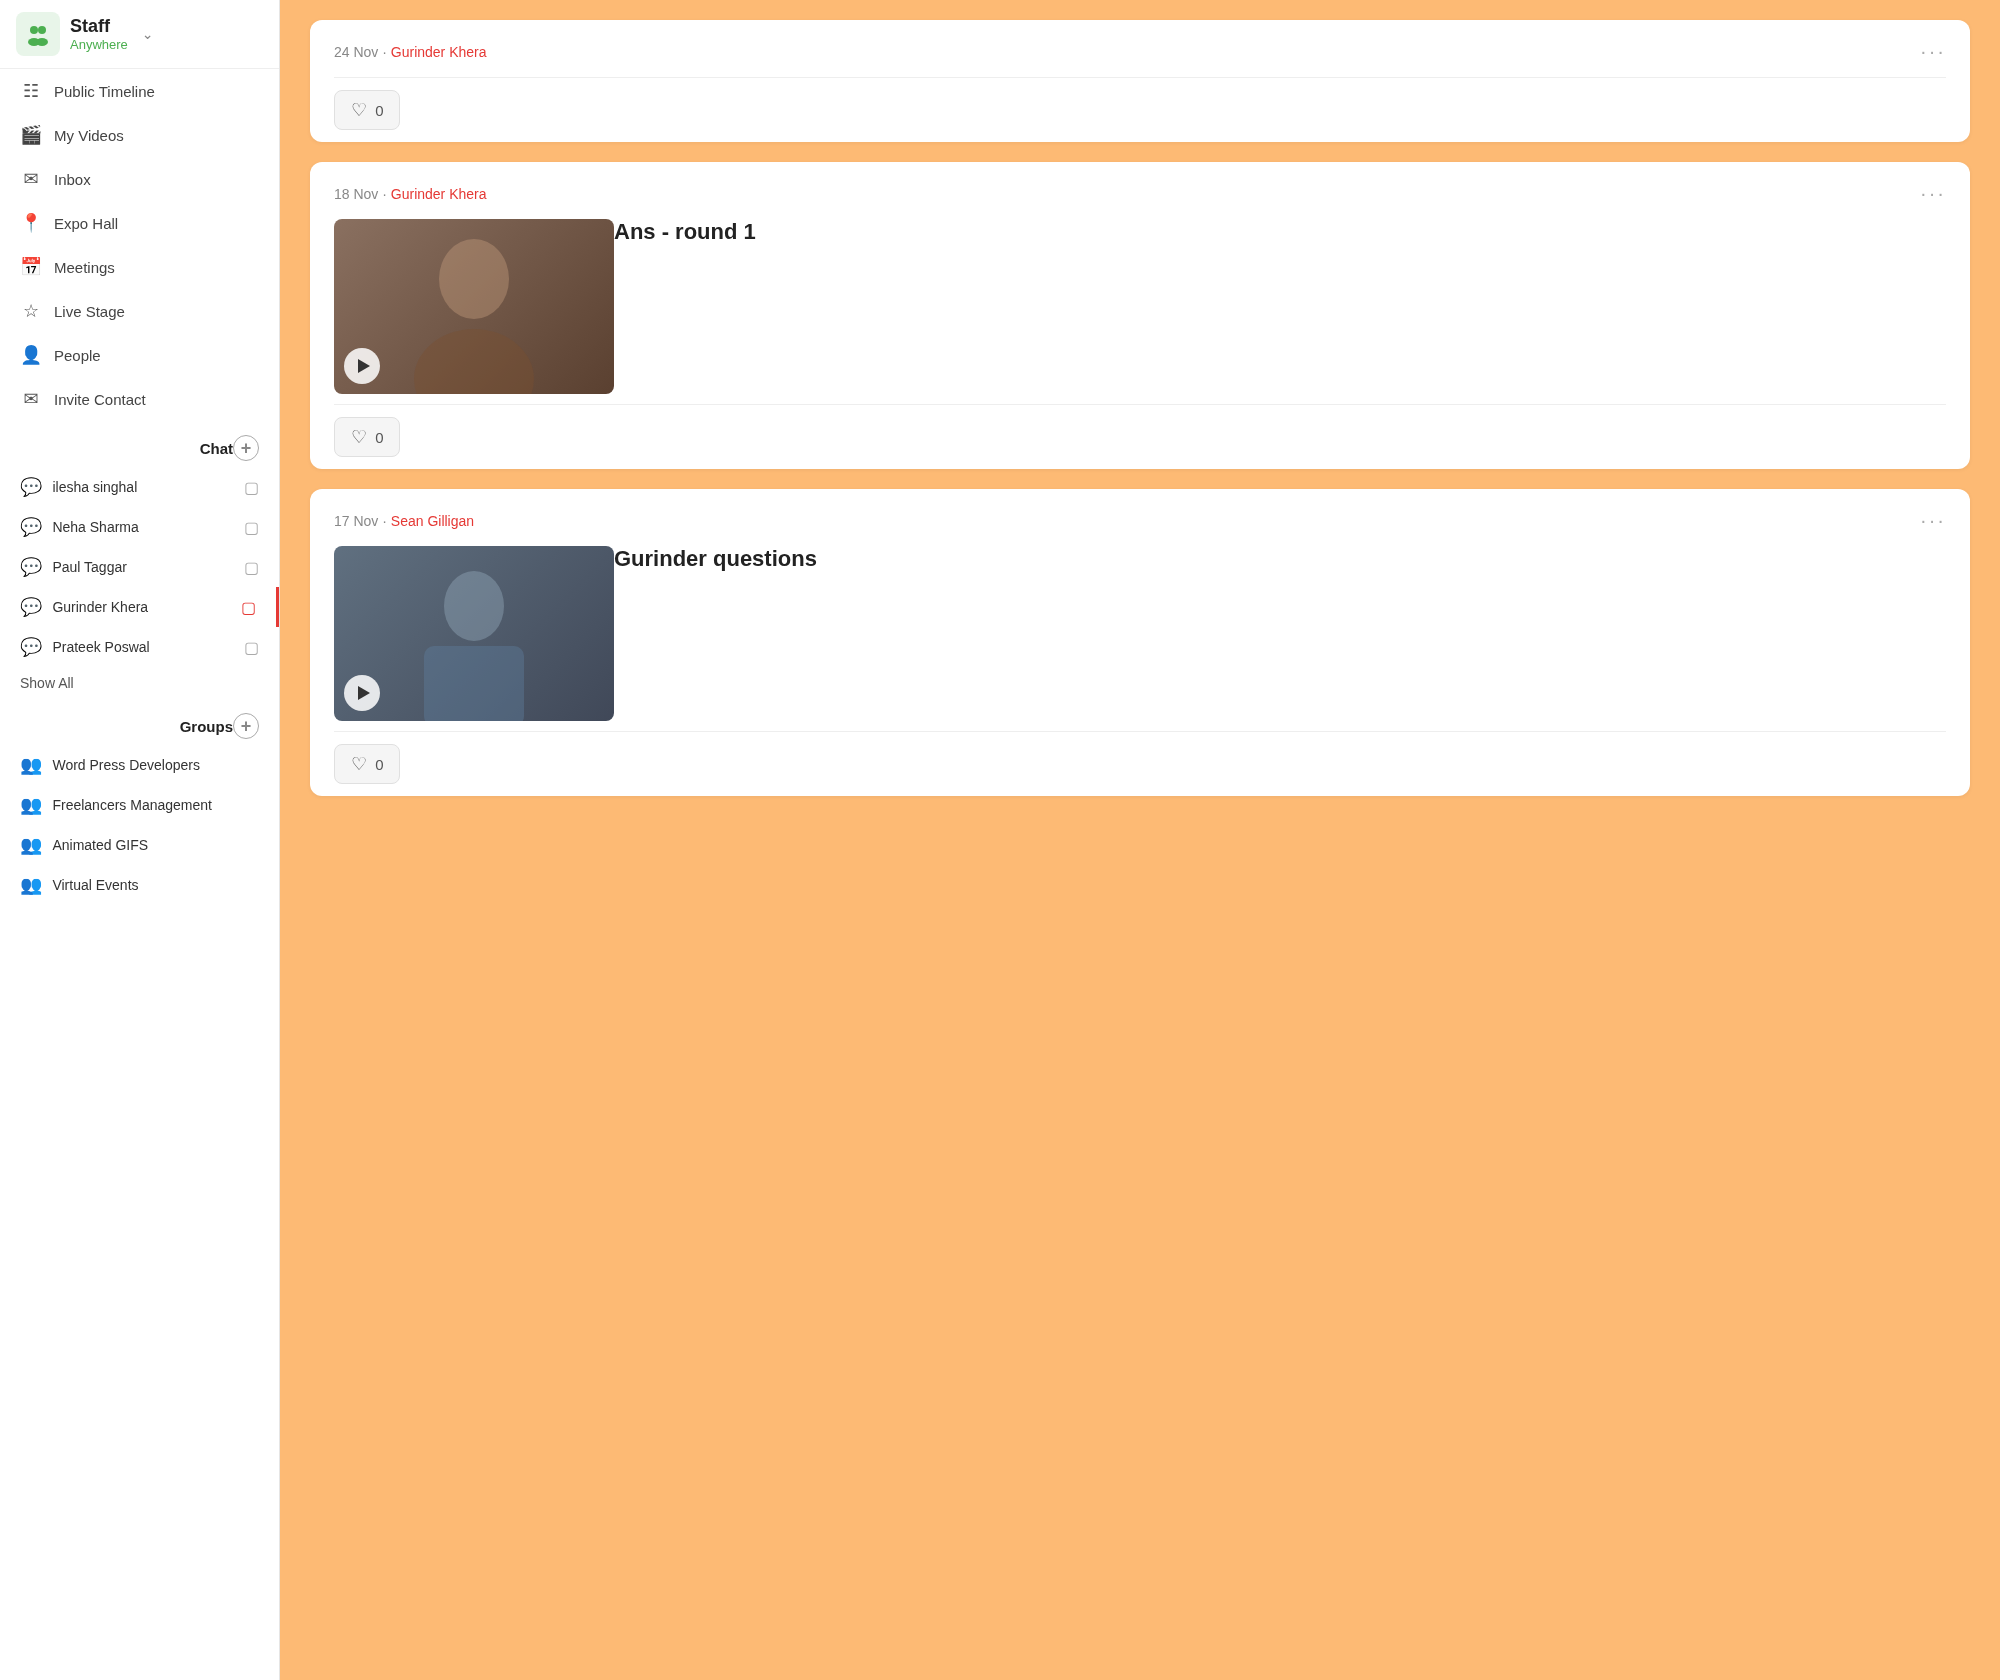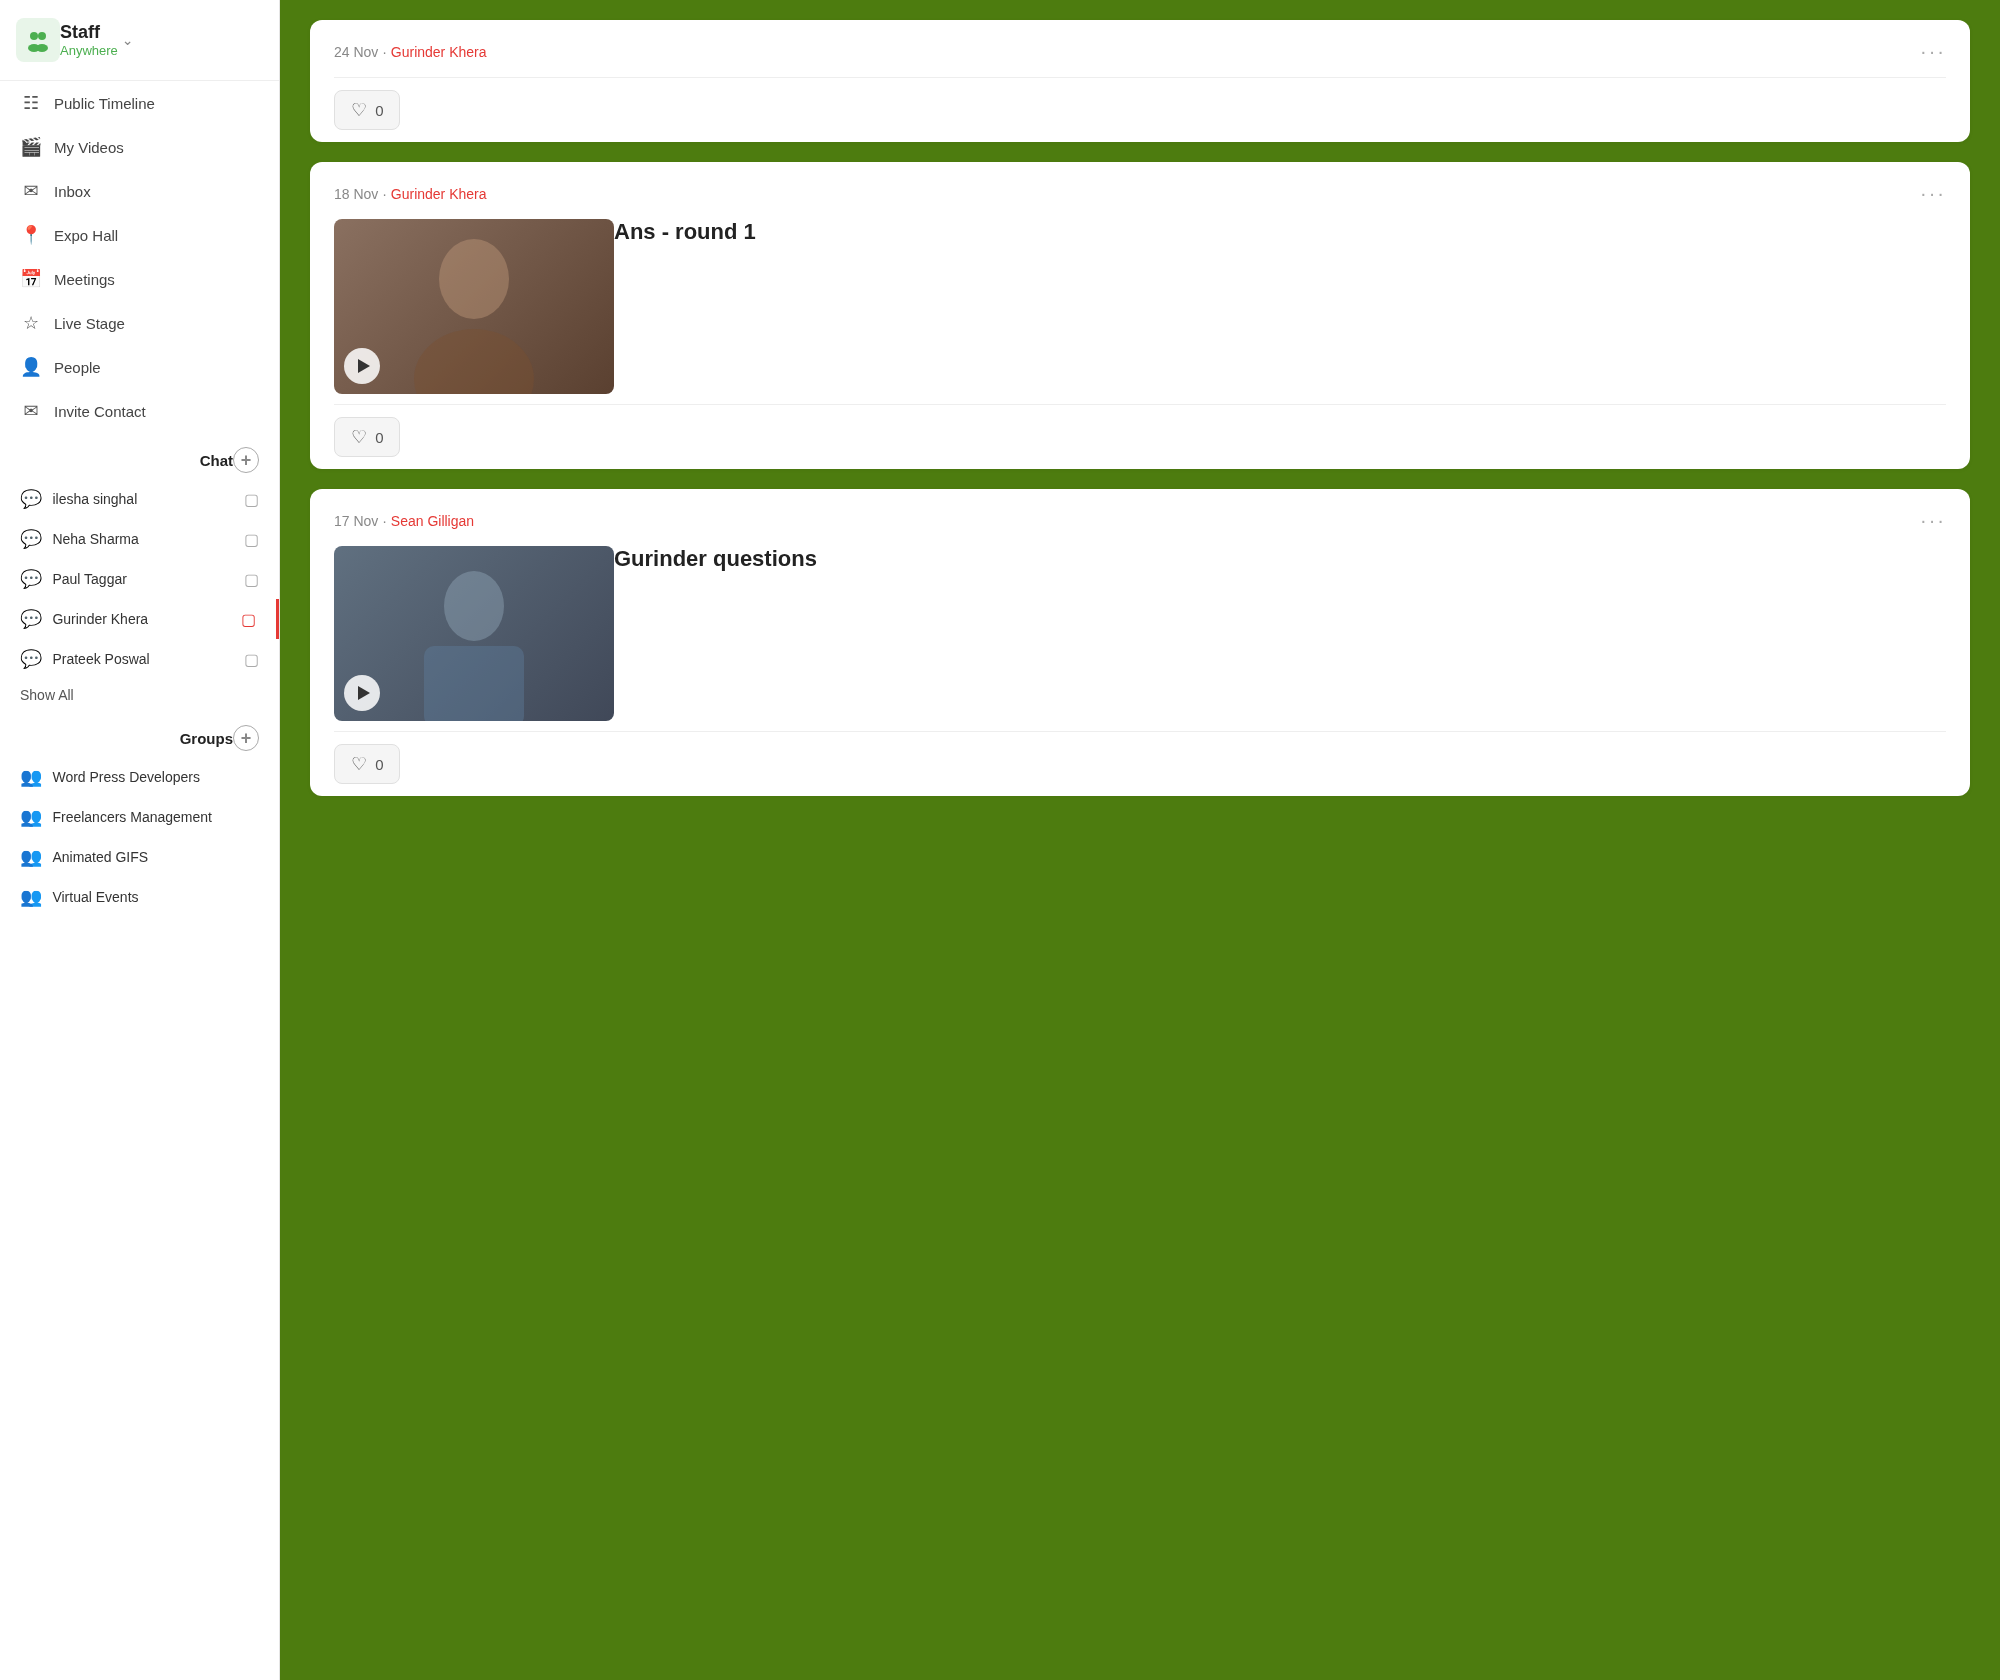--- a/index.html
+++ b/index.html
@@ -13,22 +13,23 @@
       border-right: 1px solid #e5e5e5;
       display: flex;
       flex-direction: column;
       overflow-y: auto;
       padding-bottom: 20px;
     }
 
     .sidebar-header {
       display: flex;
       align-items: center;
-      padding: 18px 16px;
+      padding: 12px 16px;
       border-bottom: 1px solid #eee;
+      gap: 10px;
     }
 
     .logo-icon {
       width: 44px;
       height: 44px;
       background: #e8f5e9;
       border-radius: 8px;
       display: flex;
       align-items: center;
       justify-content: center;
@@ -108,21 +109,21 @@
       font-size: 14px;
       color: #333;
     }
     .group-icon { font-size: 18px; color: #555; }
 
     
     #main {
       flex: 1;
       overflow-y: auto;
       padding: 20px 30px;
-      background: #4d7c0f;
+      background: #fdba74;
     }
 
     .post-card {
       background: #fff;
       border-radius: 12px;
       margin-bottom: 20px;
       padding: 20px 24px 0;
       box-shadow: 0 1px 4px rgba(0,0,0,0.06);
     }
 

